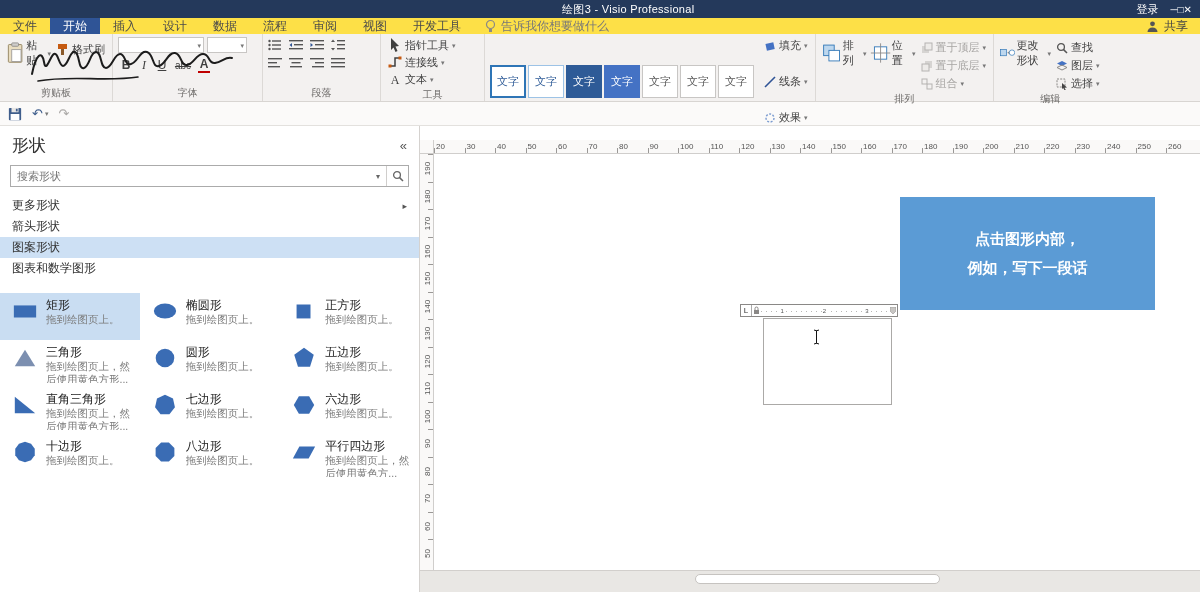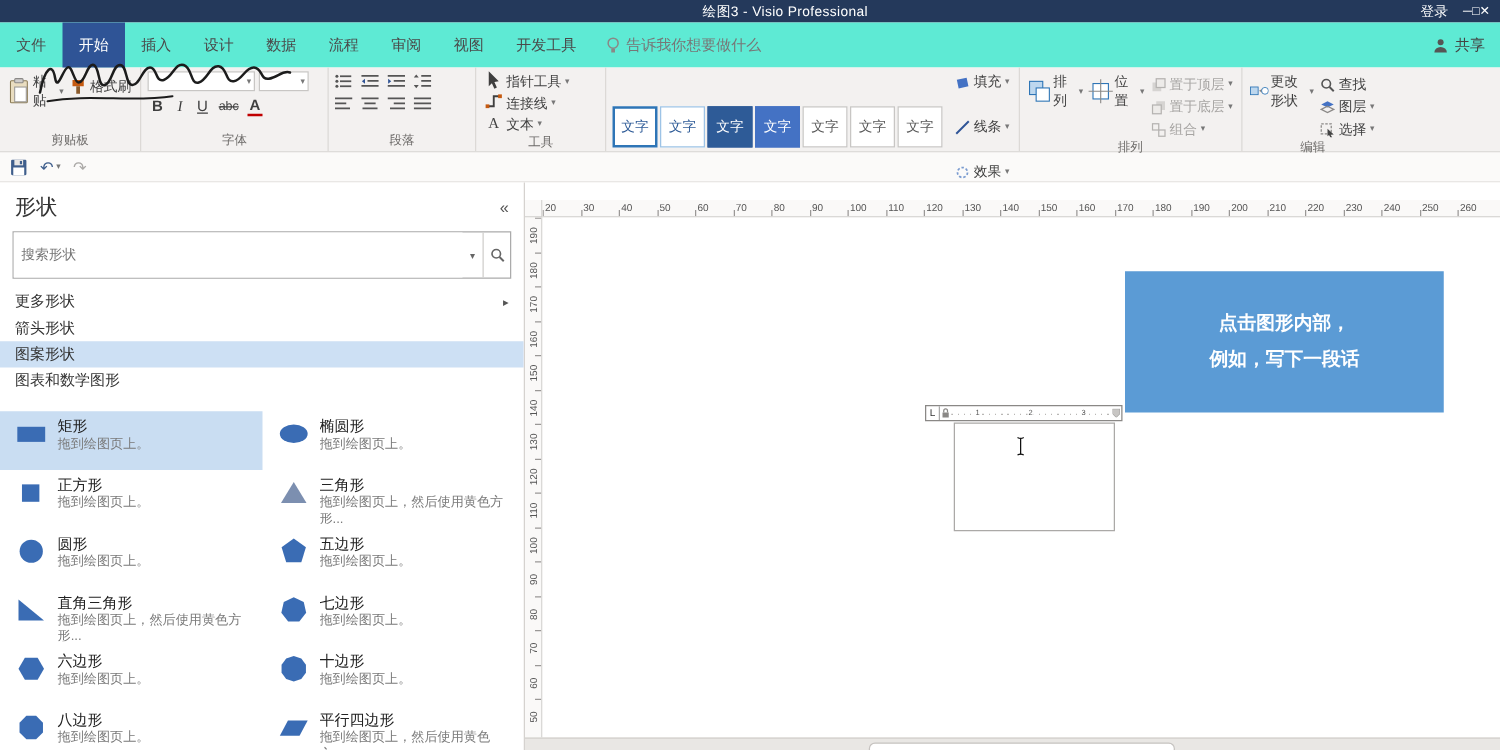--- a/index.html
+++ b/index.html
@@ -7,21 +7,21 @@
   .app{position:relative;width:1200px;height:600px;background:#fff}
 
   
   .titlebar{height:18px;background:#24395B;color:#fff;display:flex;align-items:center;font-size:11px}
   .titlebar .title{flex:1;text-align:center;letter-spacing:.3px}
   .tb-right{display:flex;align-items:center;gap:12px;padding-right:8px}
   .winbtn{width:18px;text-align:center;font-size:10px;cursor:default}
   .login{font-size:11px}
 
   
-  .tabrow{height:36px;background:#5eead4;display:flex;align-items:stretch}
+  .tabrow{height:16px;background:#fde047;display:flex;align-items:stretch}
   .tab{padding:0 13px;display:flex;align-items:center;color:#4a4a4a;font-size:12px}
   .tab.active{background:#2F5496;color:#fff}
   .tellme{display:flex;align-items:center;gap:4px;color:#777;padding:0 10px;font-size:12px}
   .share-top{margin-left:auto;display:flex;align-items:center;gap:5px;padding-right:12px;color:#444}
 
   
   .ribbon{height:68px;background:#F3F1F0;display:flex;border-bottom:1px solid #D8D5D2}
   .group{display:flex;flex-direction:column;border-right:1px solid #DCD9D6;padding:3px 5px 0}
   .group-body{flex:1;display:flex;align-items:flex-start;gap:3px}
   .group-label{height:15px;font-size:10px;color:#6c6a68;text-align:center;line-height:14px}
@@ -53,28 +53,28 @@
   .qbtn.gray{color:#ABA9A7}
 
   
   .content{display:flex;height:466px}
 
   
   .panel{width:420px;border-right:1px solid #D5D2CF;display:flex;flex-direction:column;background:#fff;overflow:hidden}
   .panel-header{display:flex;align-items:center;justify-content:space-between;padding:8px 12px 4px}
   .panel-title{font-size:17px;color:#333}
   .collapse{color:#555;font-size:13px}
-  .search{display:flex;border:1px solid #ABABAB;height:38px;margin:4px 10px 8px;align-items:stretch}
+  .search{display:flex;border:1px solid #ABABAB;height:22px;margin:4px 10px 8px;align-items:stretch}
   .search input{flex:1;border:0;outline:none;padding:0 6px;font-size:11px;color:#666;font-family:"Liberation Sans",sans-serif}
   .s-dd{width:16px;display:flex;align-items:center;justify-content:center;color:#666;font-size:8px}
   .s-ic{width:22px;display:flex;align-items:center;justify-content:center;border-left:1px solid #D0CECC}
   .plink{height:21px;display:flex;align-items:center;padding:0 12px;font-size:12px;color:#333;justify-content:space-between}
   .plink.selected{background:#CDE0F4}
   .plink .arr{color:#555;font-size:9px}
-  .shape-grid{display:grid;grid-template-columns:1fr 1fr;margin-top:14px}
+  .shape-grid{display:grid;grid-template-columns:1fr 1fr 1fr;margin-top:14px}
   .shape-cell{display:flex;gap:8px;padding:5px 8px 4px 12px;height:47px;overflow:hidden}
   .shape-cell.selected{background:#C9DDF2}
   .shape-ic{flex:0 0 26px}
   .shape-txt{display:flex;flex-direction:column;overflow:hidden}
   .shape-name{font-size:12px;color:#222;line-height:15px}
   .shape-desc{font-size:10.5px;color:#7a7a7a;line-height:13px}
 
   
   .canvas{position:relative;flex:1;background:#fff;overflow:hidden}
   .corner{position:absolute;top:14px;left:0;width:14px;height:14px;background:#FAF9F8;border-right:1px solid #D0CECC;border-bottom:1px solid #D0CECC}

